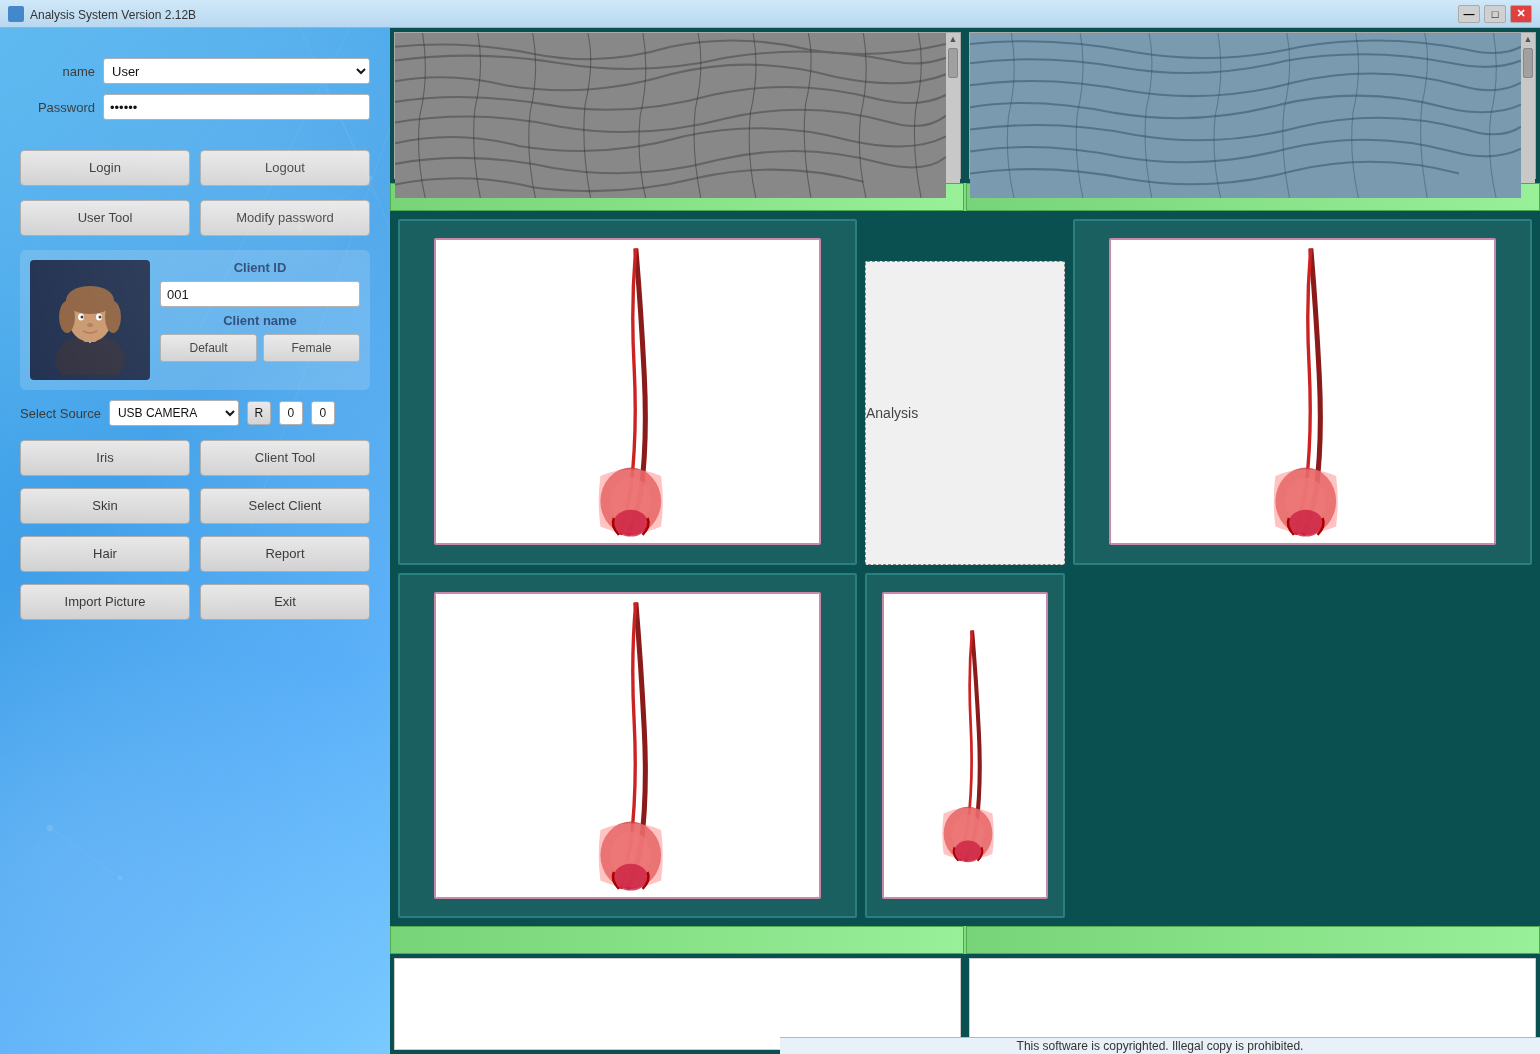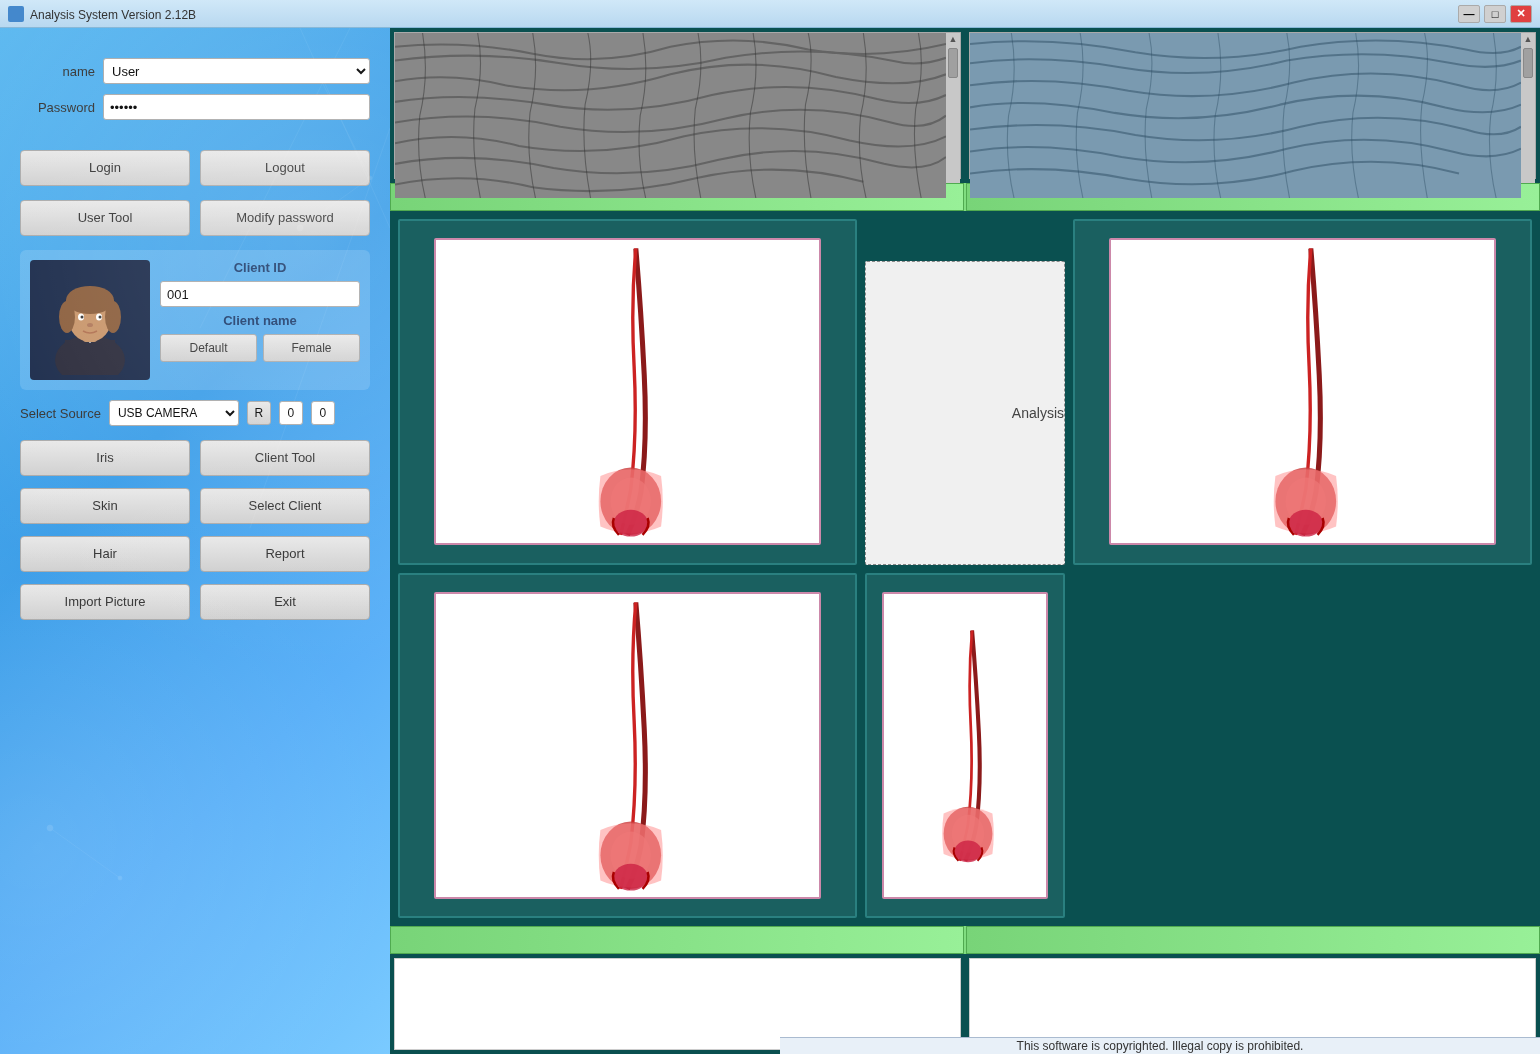--- a/index.html
+++ b/index.html
@@ -348,21 +348,21 @@
       justify-content: center;
       overflow: hidden;
     }
 
     .action-card {
       background: #f0f0f0;
       border: 1px dashed #888;
       border-radius: 2px;
       display: flex;
       align-items: center;
-      justify-content: flex-end;
+      justify-content: flex-start;
       font-size: 14px;
       color: #444;
       cursor: pointer;
       margin-top: 42px;
     }
 
     
     .bottom-content {
       height: 100px;
       display: flex;

